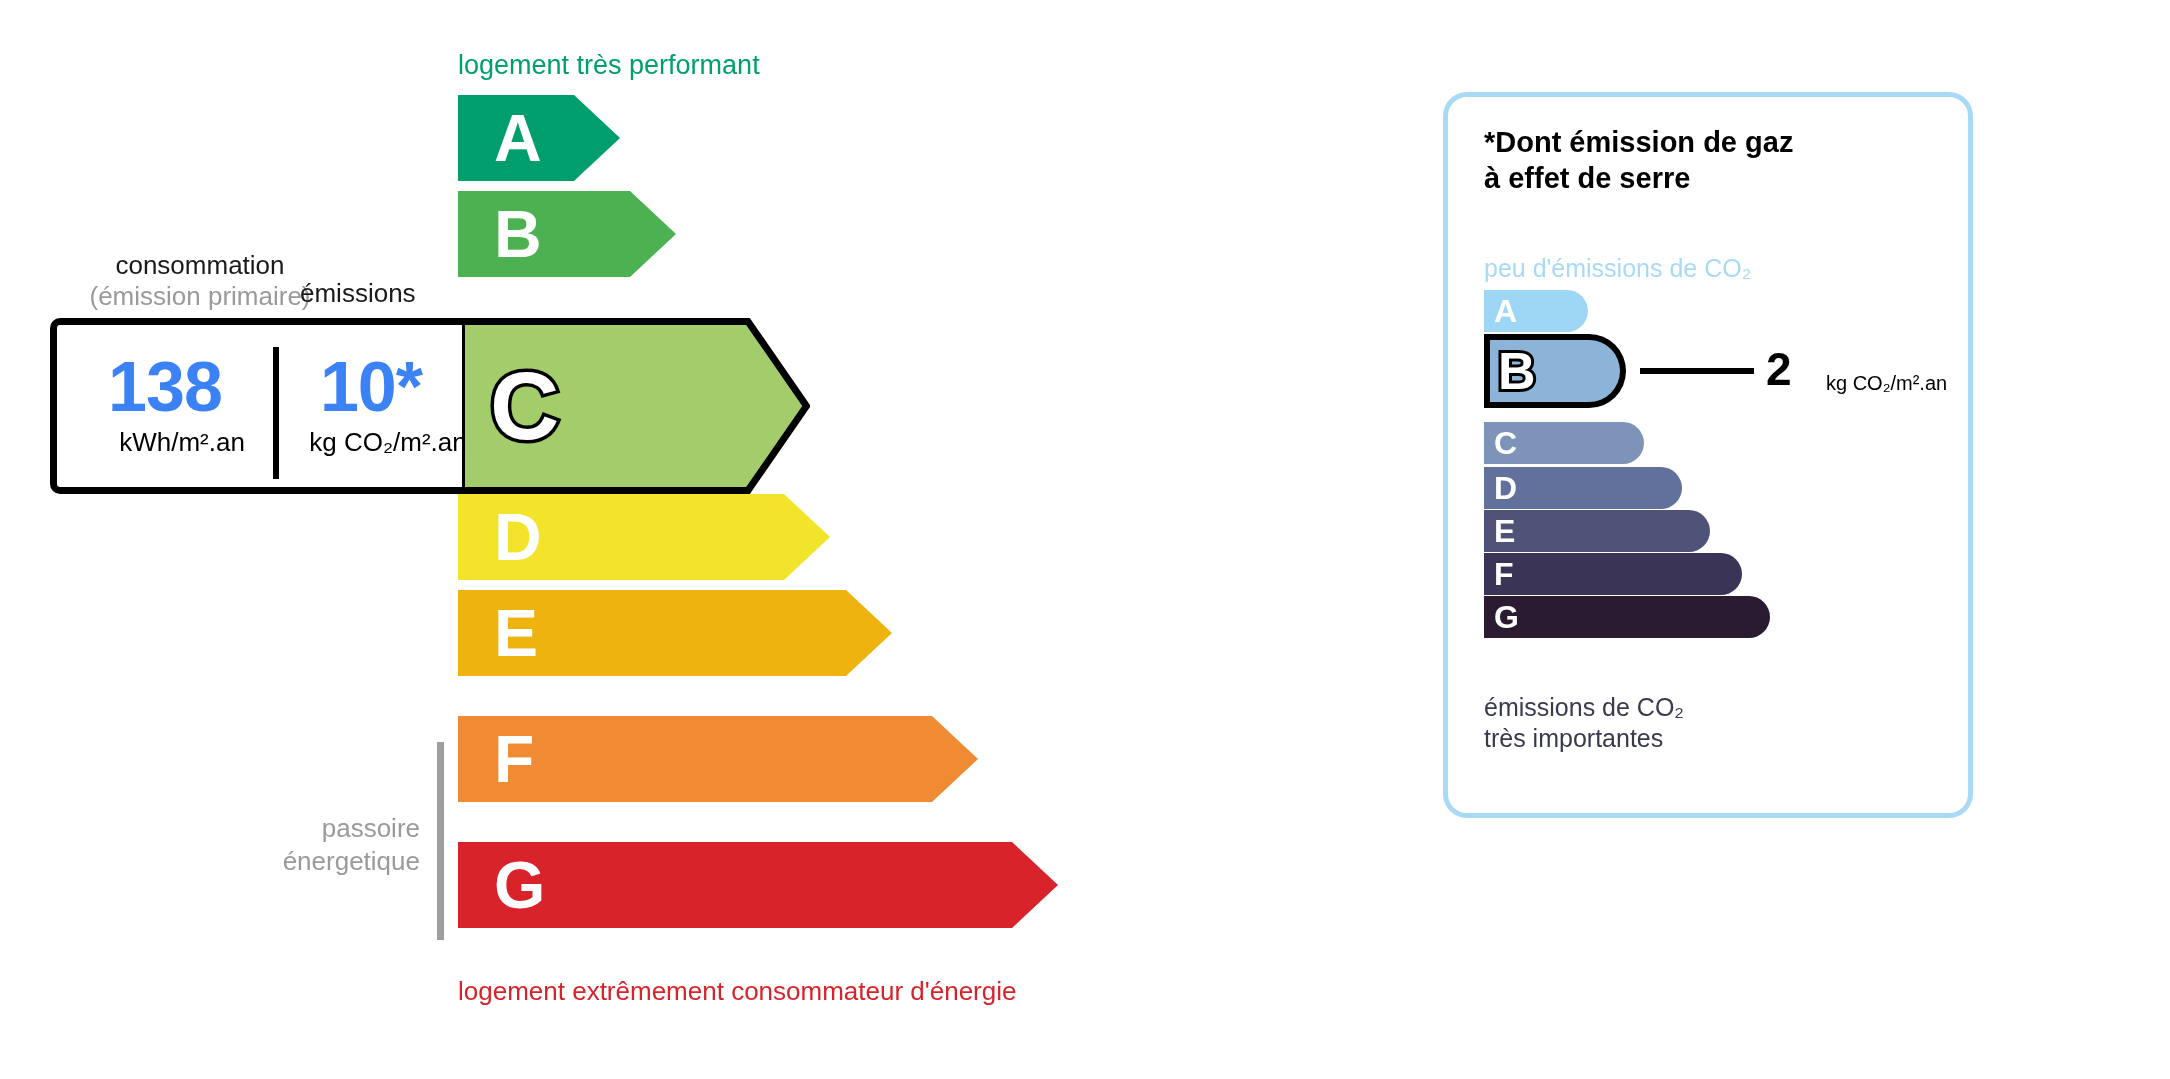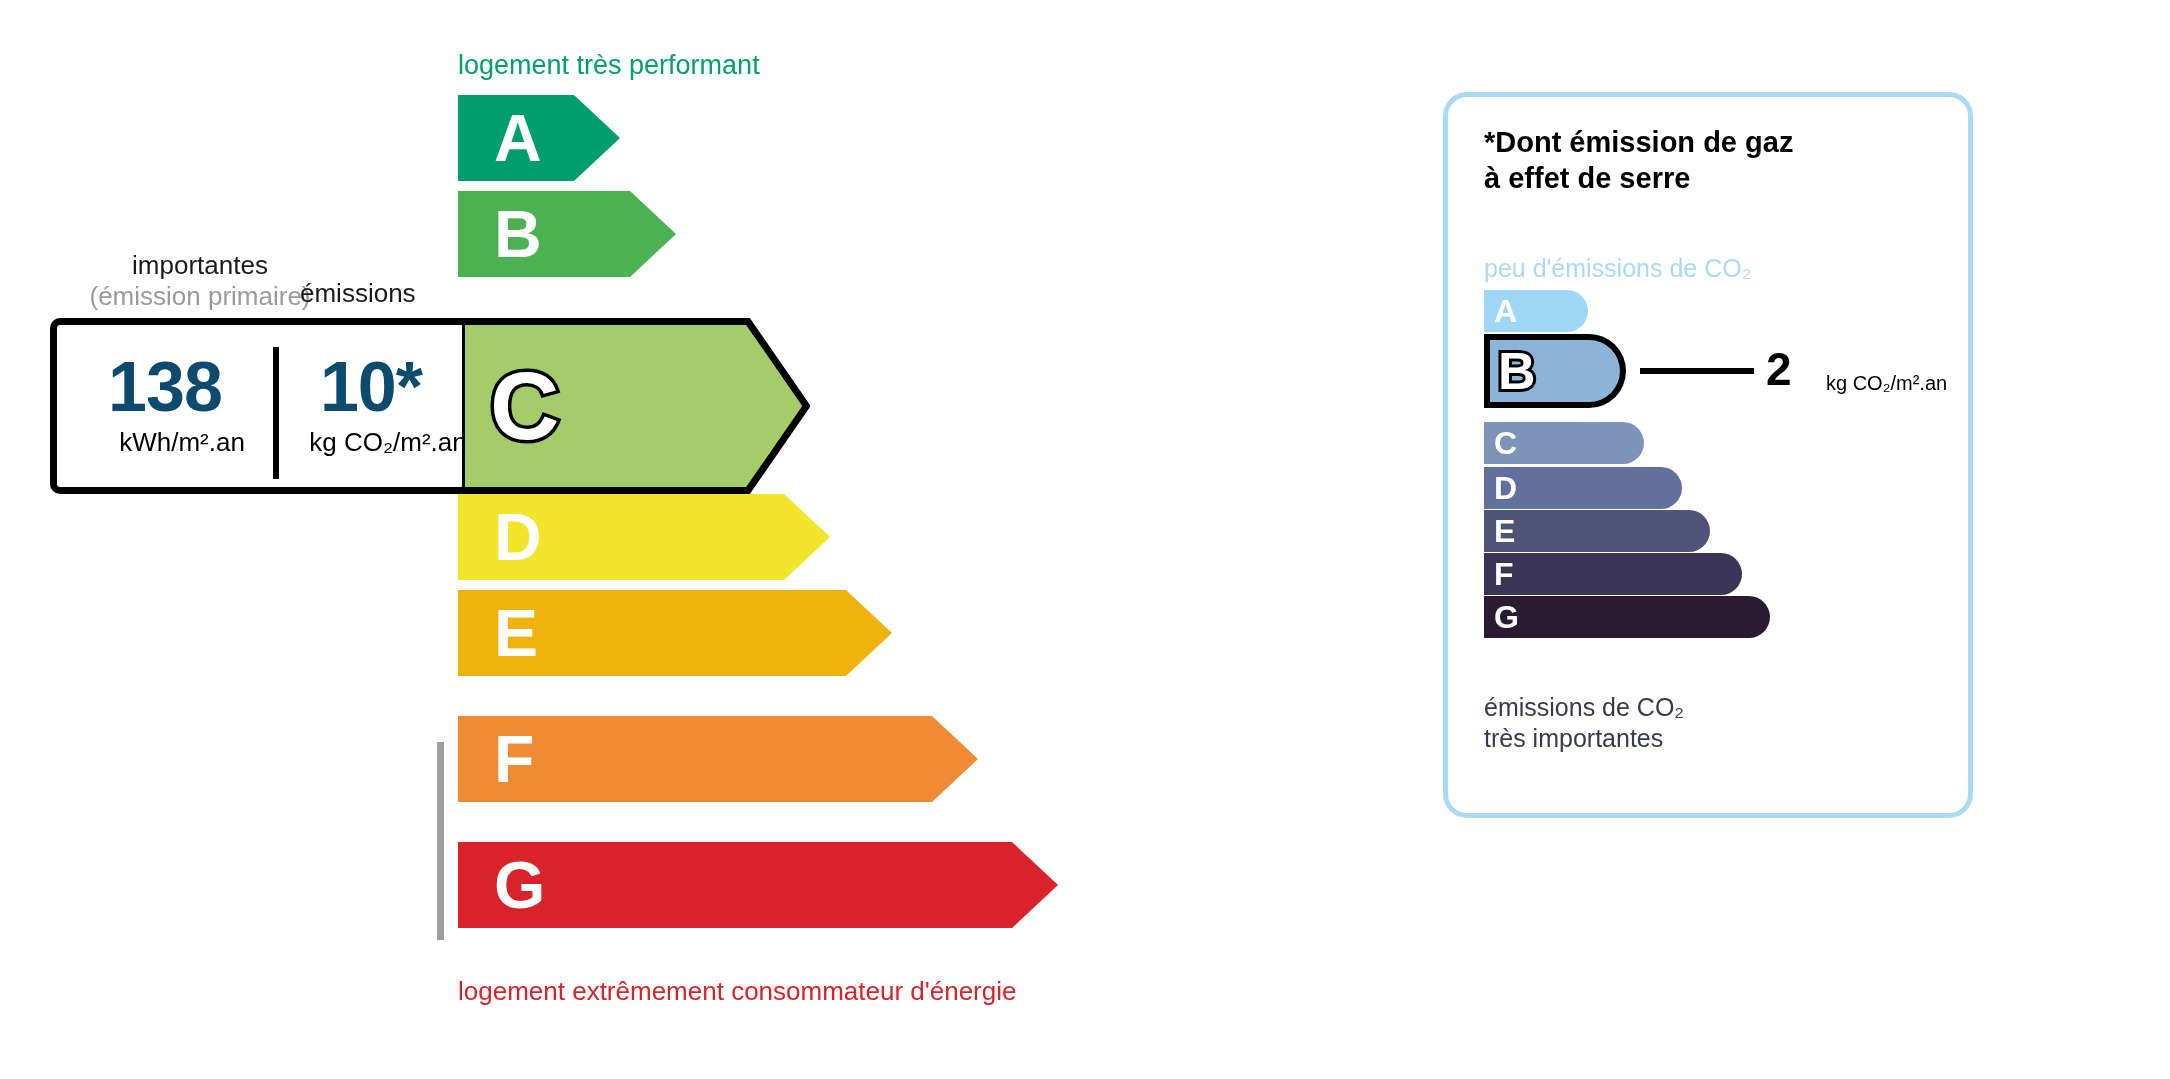--- a/index.html
+++ b/index.html
@@ -107,21 +107,21 @@
     left: 216px;
     top: 22px;
     width: 6px;
     height: 132px;
     background: #000000;
   }
   .vb-number {
     font-size: 70px;
     font-weight: bold;
     line-height: 0.95;
-    color: #0c4a6e;
+    color: #3b82f6;
     letter-spacing: -1px;
   }
   .vb-unit {
     font-size: 26px;
     color: #000000;
     margin-top: 6px;
     white-space: nowrap;
     margin-left: 34px;
   }
 
@@ -323,39 +323,43 @@
         <svg class="bar-arrow" width="600" height="86" viewBox="0 0 600 86">
           <polygon points="0,0 554,0 600,43 554,86 0,86" fill="#d8232a"></polygon>
         </svg>
         <div class="bar-letter">G</div>
       </div>
     </div>
 
   <div class="bottom-caption">logement extrêmement consommateur d'énergie</div>
 
   <div class="label-consumption">
-    <div>importantes</div>
+    <div>consommation</div>
     <div class="sub">(émission primaire)</div>
   </div>
   <div class="label-emissions">émissions</div>
 
   <div id="value-box">
     <div class="vb-cell left">
       <div class="vb-number">138</div>
       <div class="vb-unit">kWh/m².an</div>
     </div>
     <div class="vb-divider"></div>
     <div class="vb-cell right">
       <div class="vb-number">10*</div>
       <div class="vb-unit">kg CO₂/m².an</div>
     </div>
   </div>
 
 
   <div class="passoire-line"></div>
+  <div class="passoire-text">
+    <div>passoire</div>
+    <div>énergetique</div>
+  </div>
 </div>
 
 <div id="co2-panel">
   <div class="co2-title">
     <div>*Dont émission de gaz</div>
     <div>à effet de serre</div>
   </div>
 
   <div class="co2-top-caption">peu d'émissions de CO₂</div>
 

